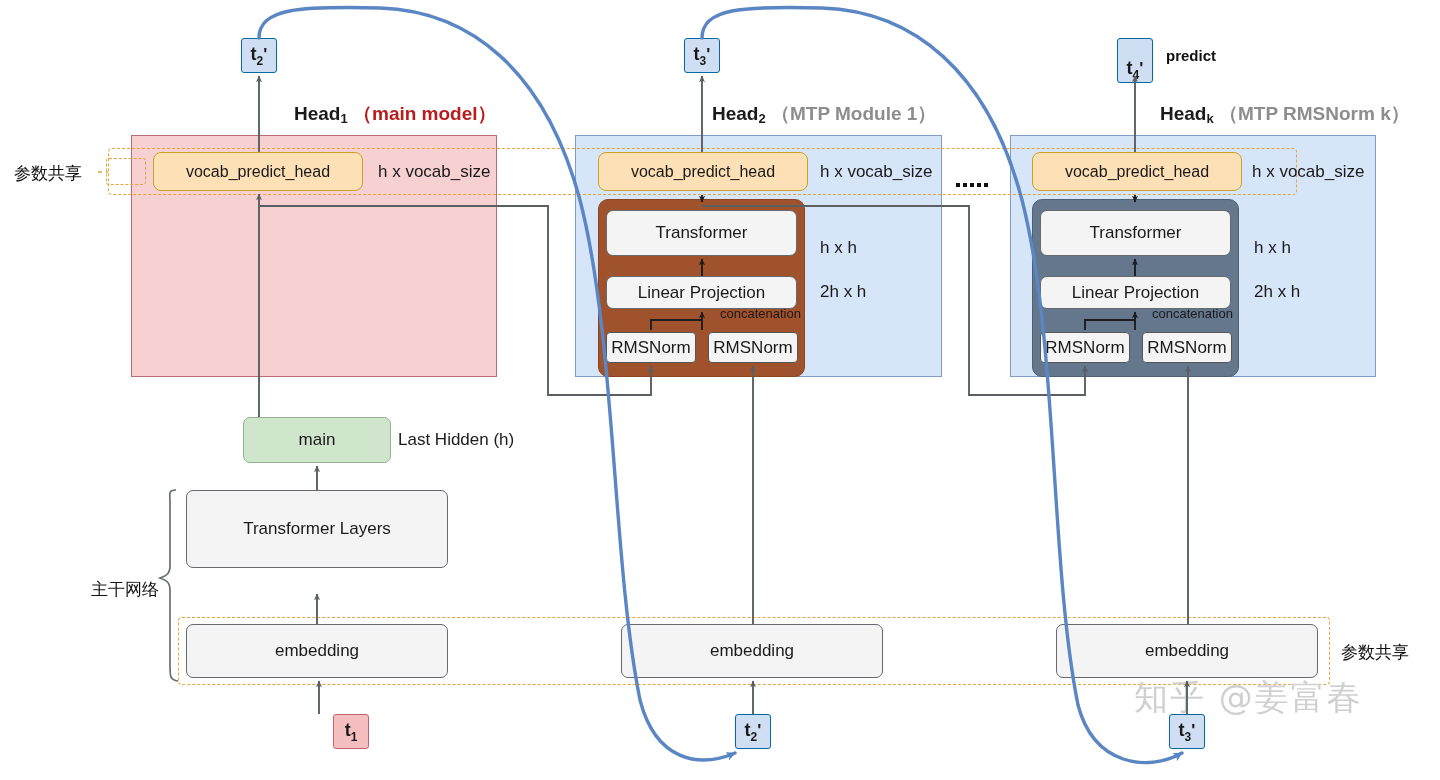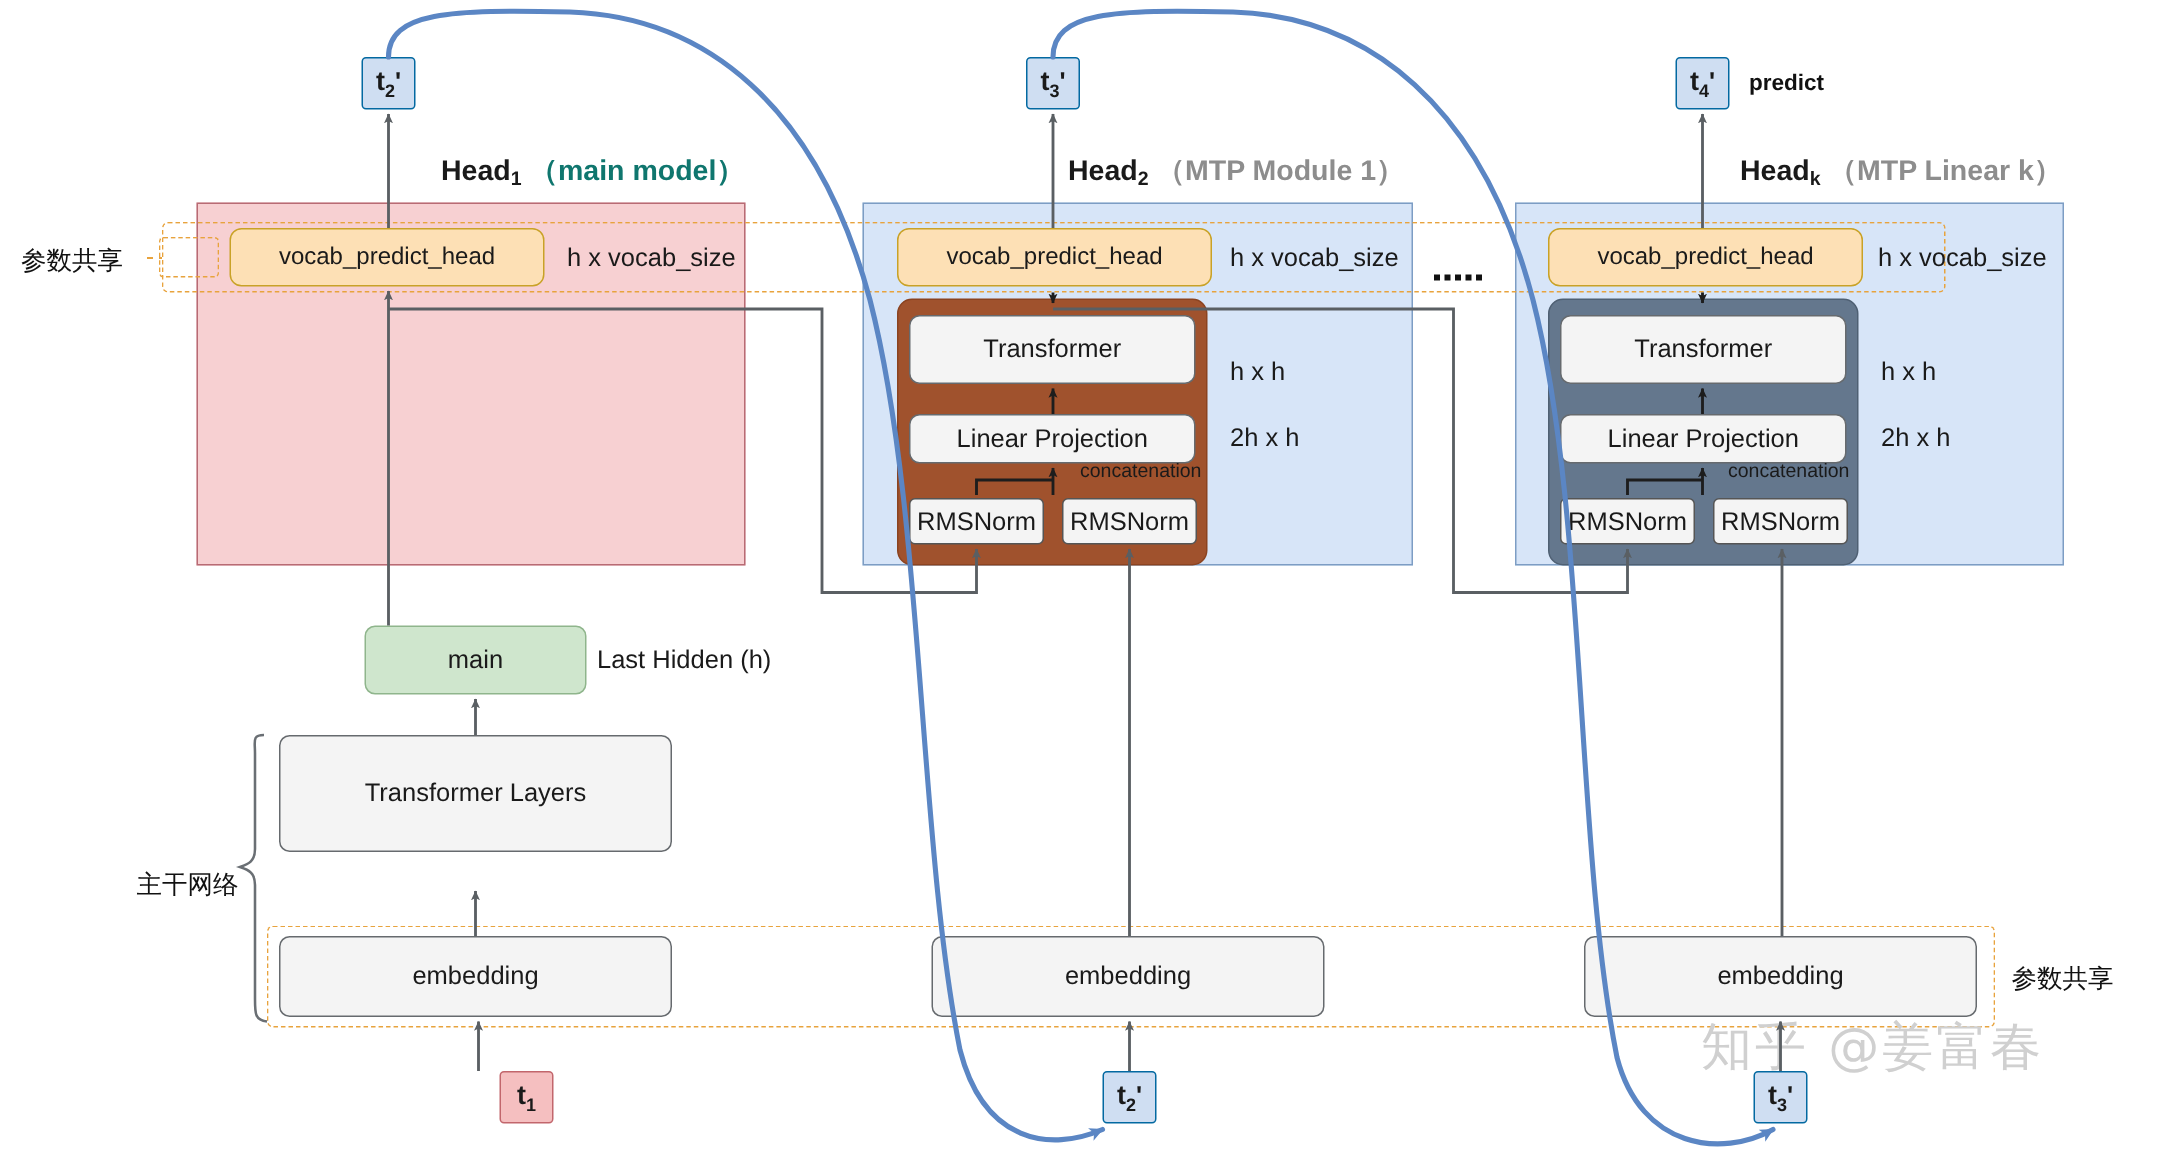--- a/index.html
+++ b/index.html
@@ -28,21 +28,21 @@
   .stack-brown{position:absolute;box-sizing:border-box;background:#a0522d;
         border:1px solid #8b4320;border-radius:10px;}
   .stack-slate{position:absolute;box-sizing:border-box;background:#64778d;
         border:1px solid #4f6073;border-radius:10px;}
 
   
   .lbl{position:absolute;white-space:nowrap;color:#1a1a1a;}
   .lbl-dim{font-size:17px;}
   .lbl-head{font-size:19px;font-weight:bold;}
   .lbl-head .sub{font-size:13px;vertical-align:-3px;font-weight:bold;}
-  .lbl-mainmodel{color:#0f766e;font-weight:bold;font-size:19px;}
+  .lbl-mainmodel{color:#b91c1c;font-weight:bold;font-size:19px;}
   .lbl-mtp{color:#8d8d8d;font-weight:bold;font-size:19px;}
   .lbl-cn{font-size:17px;color:#111;}
   .lbl-small{font-size:13px;color:#1a1a1a;}
   .lbl-predict{font-size:15px;font-weight:bold;color:#111;}
 
   .sup{font-size:0.95em;}
   .tok sub{font-size:12px;font-weight:bold;}
 
   
   .dash-orange{position:absolute;box-sizing:border-box;border:1.4px dashed #e8a33d;
@@ -106,40 +106,40 @@
 
   <div class="node node-gray-sq" style="left:606px;top:332px;width:90px;height:31px;">RMSNorm</div>
   <div class="node node-gray-sq" style="left:708px;top:332px;width:90px;height:31px;">RMSNorm</div>
 
   <div class="node node-token-blue tok" style="left:684px;top:38px;width:36px;height:35px;">
     <span><span>t</span><sub>3</sub><span class="sup">'</span></span>
   </div>
 
   <div class="lbl lbl-head" style="left:1160px;top:101px;">
     <span>Head</span><span class="sub">k</span>
-    <span class="lbl-mtp">（MTP Linear k）</span>
+    <span class="lbl-mtp">（MTP RMSNorm k）</span>
   </div>
 
   <div class="node node-vocab" style="left:1032px;top:152px;width:210px;height:39px;">vocab_predict_head</div>
   <div class="lbl lbl-dim" style="left:1252px;top:162px;">h x vocab_size</div>
 
   <div class="stack-slate" style="left:1032px;top:199px;width:207px;height:178px;"></div>
 
   <div class="node node-gray" style="left:1040px;top:210px;width:191px;height:46px;">Transformer</div>
   <div class="lbl lbl-dim" style="left:1254px;top:238px;">h x h</div>
 
   <div class="node node-gray" style="left:1040px;top:276px;width:191px;height:33px;">Linear Projection</div>
   <div class="lbl lbl-dim" style="left:1254px;top:282px;">2h x h</div>
 
   <div class="lbl lbl-small" style="left:1152px;top:306px;">concatenation</div>
 
   <div class="node node-gray-sq" style="left:1040px;top:332px;width:90px;height:31px;">RMSNorm</div>
   <div class="node node-gray-sq" style="left:1142px;top:332px;width:90px;height:31px;">RMSNorm</div>
 
-  <div class="node node-token-blue tok" style="left:1117px;top:38px;width:36px;height:35px;">
+  <div class="node node-token-blue tok" style="left:1117px;top:38px;width:36px;height:45px;align-items:flex-end;">
     <span><span>t</span><sub>4</sub><span class="sup">'</span></span>
   </div>
 
   <div class="lbl lbl-predict" style="left:1166px;top:47px;">predict</div>
 
   <div class="dots" style="left:956px;top:183px;">
     <i></i>
       <i></i>
       <i></i>
       <i></i>

